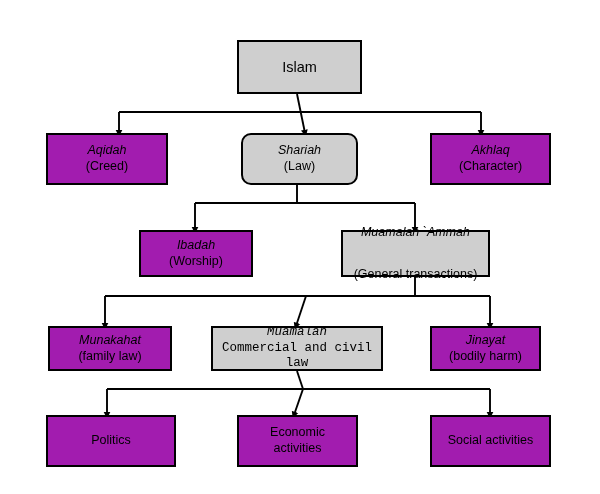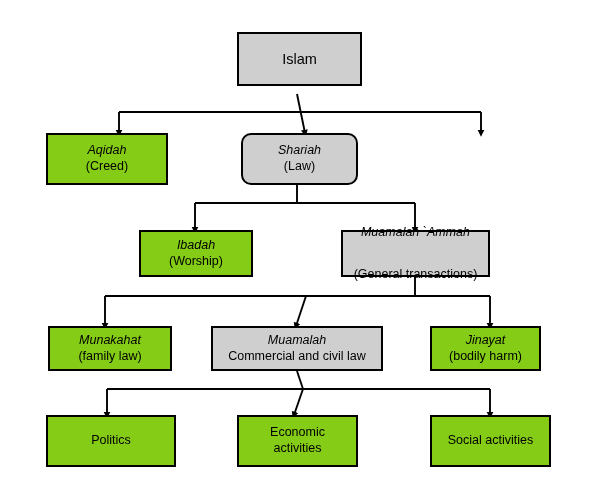--- a/index.html
+++ b/index.html
@@ -21,21 +21,21 @@
     position: absolute;
     left: 0;
     top: 0;
     width: 600px;
     height: 494px;
   }
   .node {
     position: absolute;
     box-sizing: border-box;
     border: 2.5px solid #000000;
-    background: #84cc16;
+    background: #a21caf;
     display: flex;
     flex-direction: column;
     align-items: center;
     justify-content: center;
     text-align: center;
     color: #000000;
     line-height: 1.25;
     z-index: 3;
   }
   .node.shaded {
@@ -97,51 +97,55 @@
 
     <g fill="none" stroke="#000000" stroke-width="1.9">
       <path d="M297,371 L303,389"></path>
       <path d="M107,389 L490,389"></path>
       <path d="M107,389 L107,415" marker-end="url(#arrowhead)"></path>
       <path d="M490,389 L490,415" marker-end="url(#arrowhead)"></path>
       <path d="M303,389 L294,415" marker-end="url(#arrowhead)"></path>
     </g>
   </svg>
 
-  <div class="node root shaded" style="left:237px; top:32px; width:125px; height:54px;">
+  <div class="node root shaded" style="left:237px; top:40px; width:125px; height:54px;">
     <span class="line1">Islam</span>
   </div>
 
   <div class="node italic1" style="left:46px; top:133px; width:122px; height:52px;">
     <span class="line1">Aqidah</span>
     <span class="line2">(Creed)</span>
   </div>
 
   <div class="node italic1 shaded" style="left:241px; top:133px; width:117px; height:52px;border-radius:10px;">
     <span class="line1">Shariah</span>
     <span class="line2">(Law)</span>
   </div>
 
+  <div class="node italic1" style="left:430px; top:133px; width:121px; height:52px;">
+    <span class="line1">Akhlaq</span>
+    <span class="line2">(Character)</span>
+  </div>
 
   <div class="node italic1" style="left:139px; top:230px; width:114px; height:47px;">
     <span class="line1">Ibadah</span>
     <span class="line2">(Worship)</span>
   </div>
 
   <div class="node italic1 shaded wide-sub" style="left:341px; top:230px; width:149px; height:47px;gap:26px;">
     <span class="line1">Muamalah  `Ammah</span>
     <span class="line2">(General transactions)</span>
   </div>
 
   <div class="node italic1" style="left:48px; top:326px; width:124px; height:45px;">
     <span class="line1">Munakahat</span>
     <span class="line2">(family law)</span>
   </div>
 
-  <div class="node italic1 shaded wide-sub" style="left:211px; top:326px; width:172px; height:45px;">
+  <div class="node italic1 shaded wide-sub" style="left:211px; top:326px; width:172px; height:45px;font-family:Liberation Mono, monospace;">
     <span class="line1">Muamalah</span>
     <span class="line2">Commercial and civil law</span>
   </div>
 
   <div class="node italic1" style="left:430px; top:326px; width:111px; height:45px;">
     <span class="line1">Jinayat</span>
     <span class="line2">(bodily harm)</span>
   </div>
 
   <div class="node single" style="left:46px; top:415px; width:130px; height:52px;">

